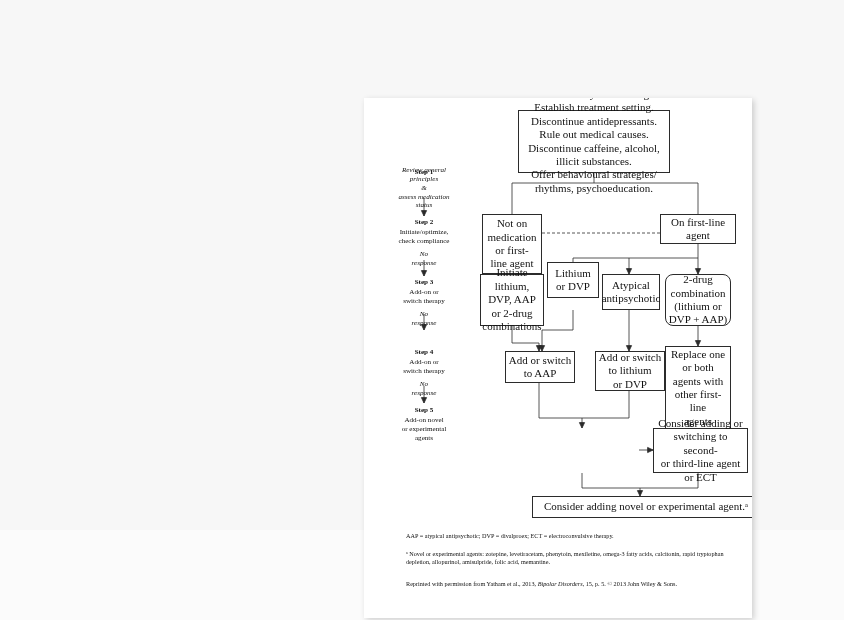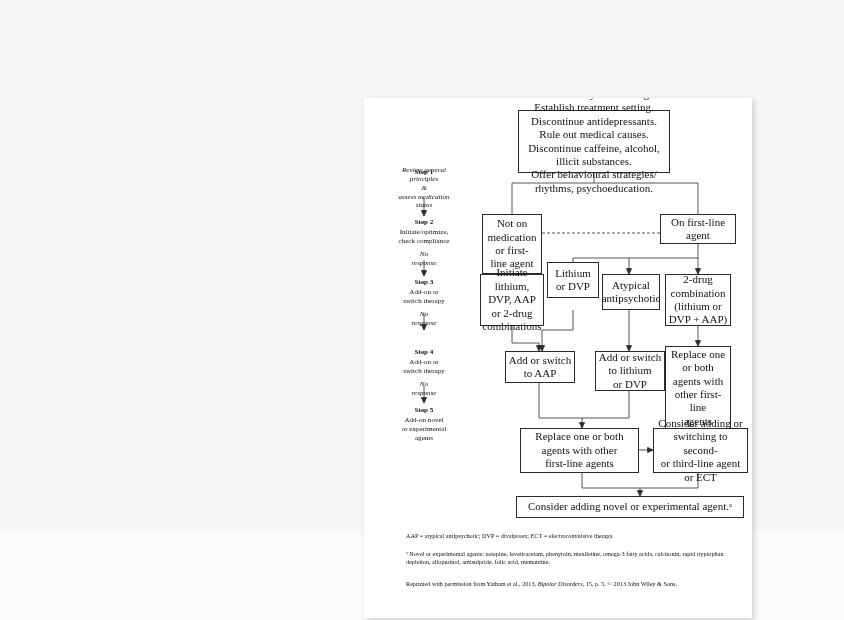--- a/index.html
+++ b/index.html
@@ -211,41 +211,38 @@
     <div class="box" style="left:296px; top:116px; width:76px; height:30px;">On first-line
 agent</div>
     <div class="box" style="left:116px; top:176px; width:64px; height:52px;">Initiate lithium,
 DVP, AAP
 or 2-drug
 combinations</div>
     <div class="box" style="left:183px; top:164px; width:52px; height:36px;">Lithium
 or DVP</div>
     <div class="box" style="left:238px; top:176px; width:58px; height:36px;">Atypical
 antipsychotic</div>
-    <div class="box" style="left:301px; top:176px; width:66px; height:52px;">2-drug
+    <div class="box" style="left:301px; top:176px; width:66px; height:52px;border-radius:8px;">2-drug
 combination
 (lithium or
 DVP + AAP)</div>
     <div class="box" style="left:141px; top:253px; width:70px; height:32px;">Add or switch
 to AAP</div>
     <div class="box" style="left:231px; top:253px; width:70px; height:40px;">Add or switch
 to lithium
 or DVP</div>
     <div class="box" style="left:301px; top:248px; width:66px; height:84px;">Replace one
 or both
 agents with
 other first-line
 agents</div>
-    <div class="box" style="left:156px; top:330px; width:119px; height:45px;">Replace one or both
-agents with other
-first-line agents</div>
     <div class="box" style="left:289px; top:330px; width:95px; height:45px;">Consider adding or
 switching to second-
 or third-line agent
 or ECT</div>
-    <div class="box" style="left:152px; top:398px; width:228px; height:22px;">Consider adding novel or experimental agent.ᵃ</div>
+    <div class="box" style="left:168px; top:398px; width:228px; height:22px;">Consider adding novel or experimental agent.ᵃ</div>
 
     <div class="footnote" style="left:42px; top:434px; width:320px;">AAP = atypical antipsychotic; DVP = divalproex; ECT = electroconvulsive therapy.</div>
     <div class="footnote" style="left:42px; top:452px; width:330px;">ᵃ Novel or experimental agents: zotepine, levetiracetam, phenytoin, mexiletine, omega-3 fatty acids, calcitonin, rapid tryptophan depletion, allopurinol, amisulpride, folic acid, memantine.</div>
     <div class="footnote" style="left:42px; top:482px; width:330px;"><span>Reprinted with permission from Yatham et al., 2013, </span><span class="ital">Bipolar Disorders</span><span>, 15, p. 5. © 2013 John Wiley &amp; Sons.</span></div>
 
   </div>
 </div>
 
 </body></html>

